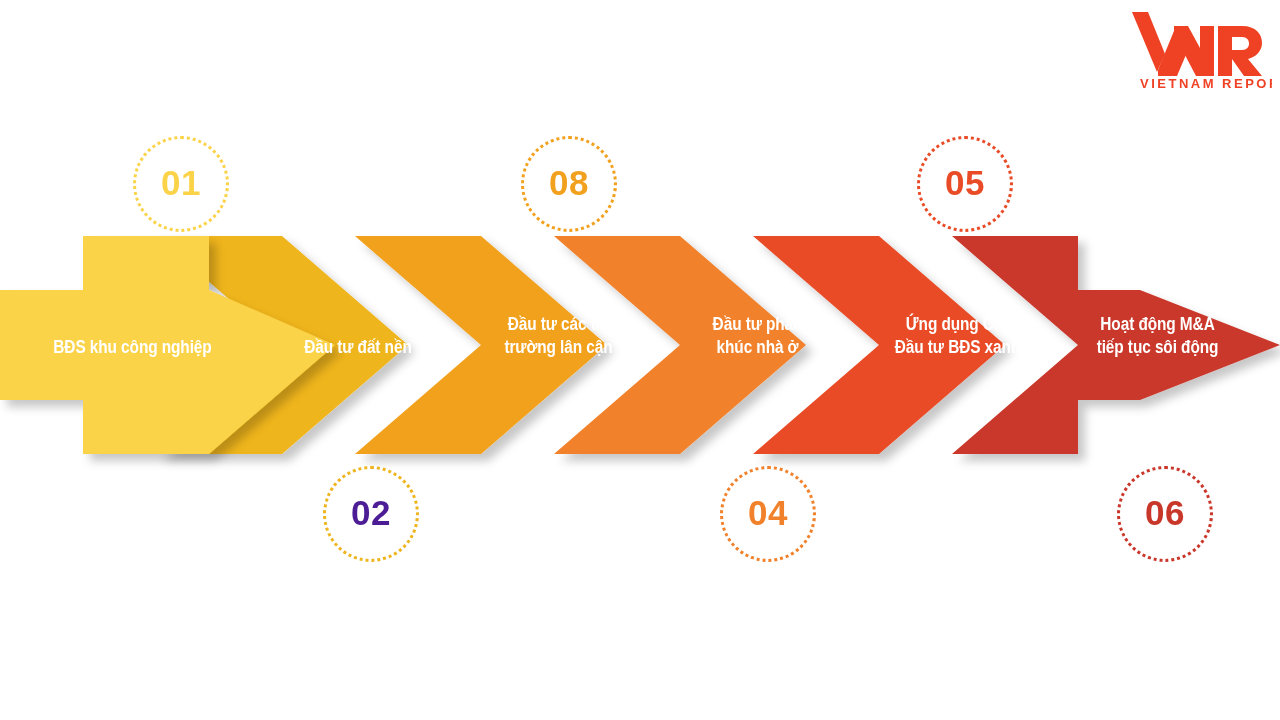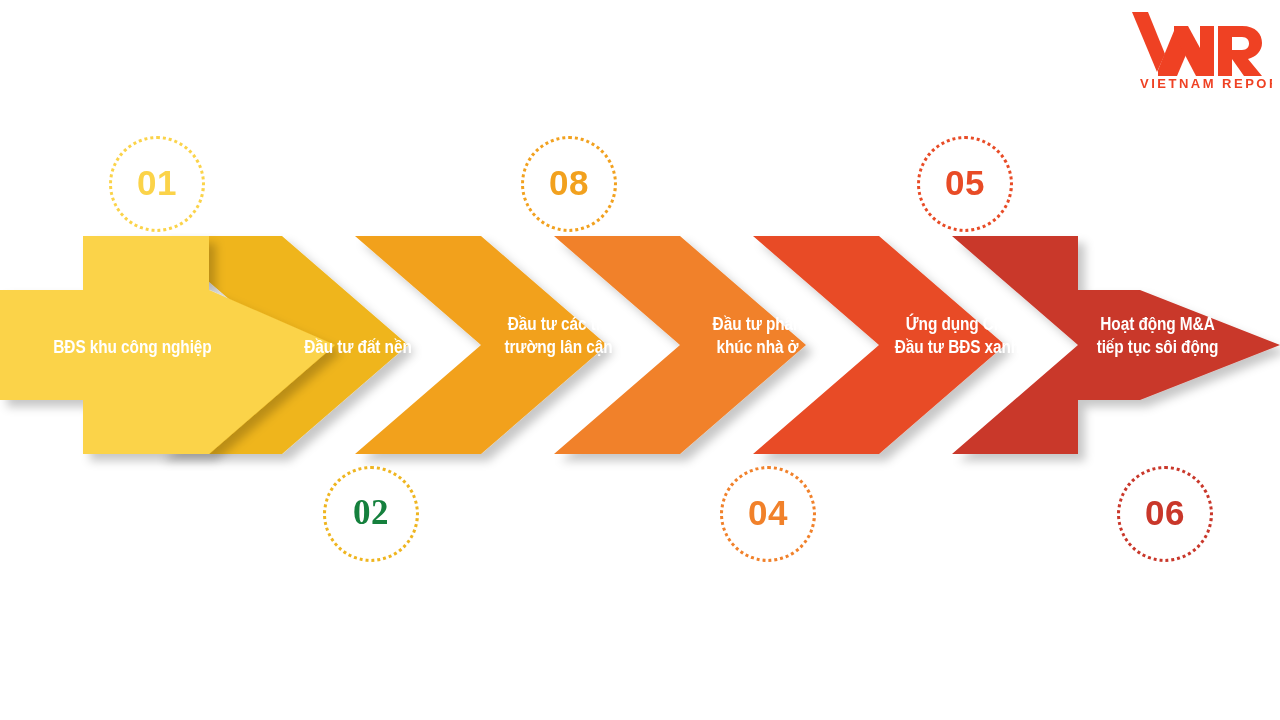--- a/index.html
+++ b/index.html
@@ -124,25 +124,25 @@
     <g filter="url(#shdw)">
       <path d="M156 14 L282 14 L408 123 L282 232 L156 232 L282 123 Z" fill="#EFB51F"></path>
     </g>
 
     <g filter="url(#shdw)">
       <path d="M0 68 L83 68 L83 14 L209 14 L209 68 L209 68 L209 68 L209 68 L209 68 L209 68
                L209 68 L209 68 L335 123 L209 232 L83 232 L83 178 L0 178 Z" fill="#FBD349"></path>
     </g>
   </svg>
 
-  <div class="num-circle" style="left: 109px; top: 136px; border-color: rgb(251, 211, 73);">
+  <div class="num-circle" style="left: 133px; top: 136px; border-color: rgb(251, 211, 73);">
     <span style="color: rgb(251, 211, 73);">01</span>
   </div>
   <div class="num-circle" style="left: 323px; top: 466px; border-color: rgb(239, 181, 31);">
-    <span style="color: #15803d; font-family: Liberation Serif, serif;">02</span>
+    <span style="color: #4c1d95;">02</span>
   </div>
   <div class="num-circle" style="left: 521px; top: 136px; border-color: rgb(242, 161, 30);">
     <span style="color: rgb(242, 161, 30);">08</span>
   </div>
   <div class="num-circle" style="left: 720px; top: 466px; border-color: rgb(241, 129, 42);">
     <span style="color: rgb(241, 129, 42);">04</span>
   </div>
   <div class="num-circle" style="left: 917px; top: 136px; border-color: rgb(232, 75, 38); text-align: right;">
     <span style="color: rgb(232, 75, 38);">05</span>
   </div>

